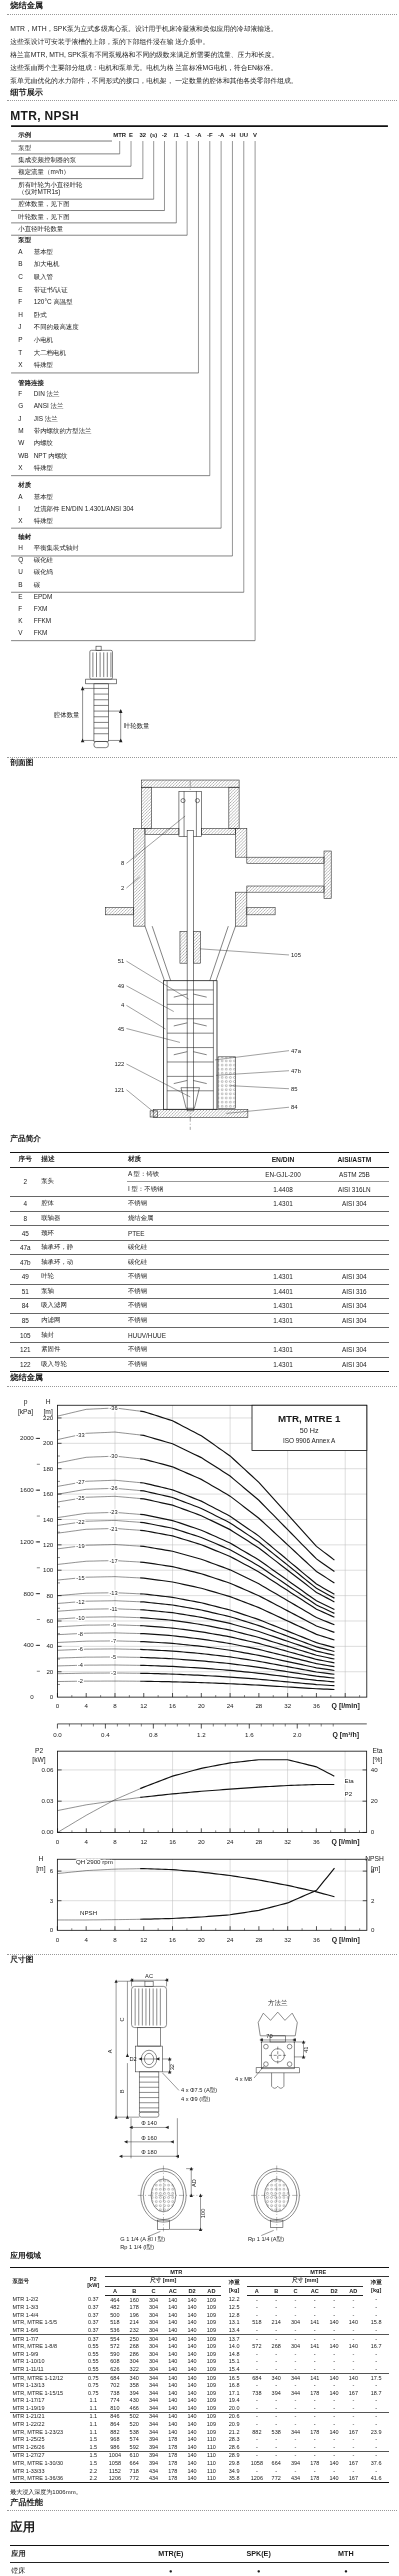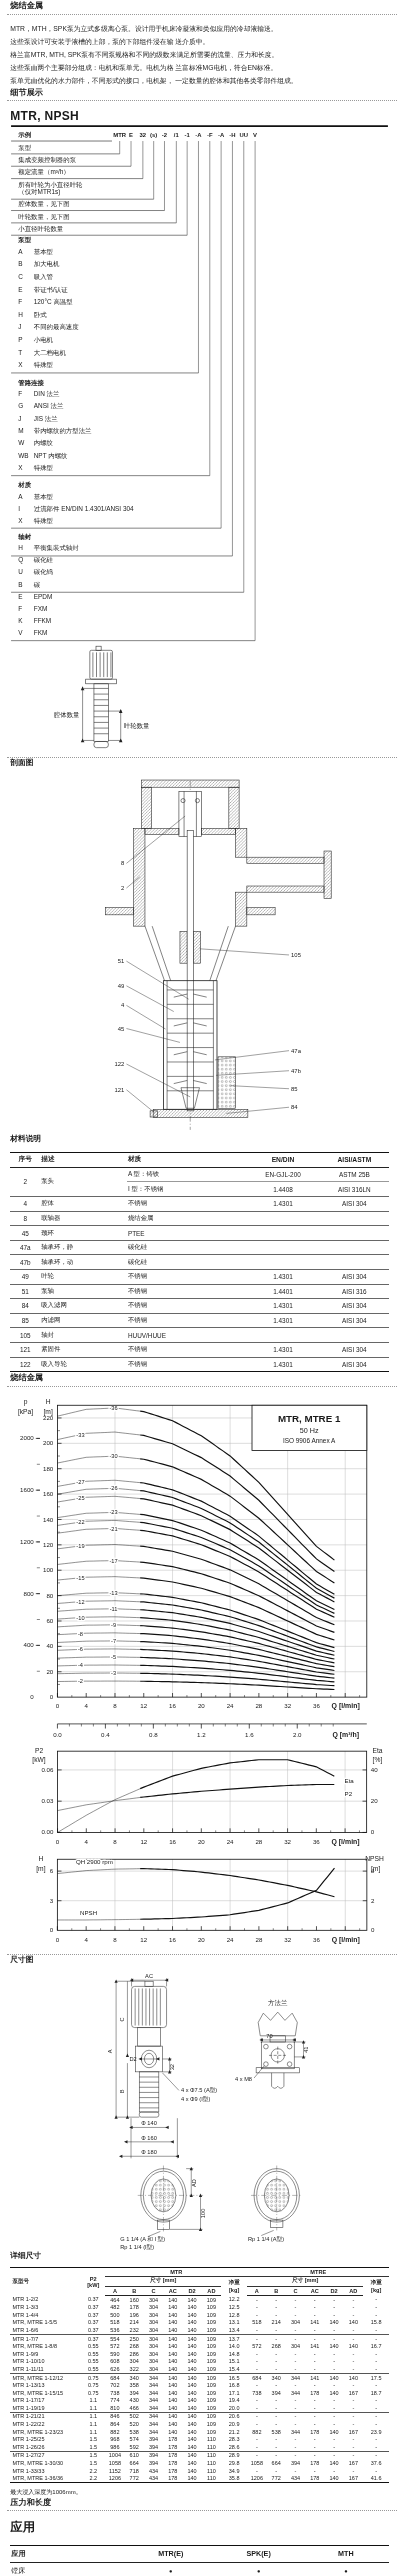--- a/index.html
+++ b/index.html
@@ -297,21 +297,21 @@
       <text x="222" y="489" text-anchor="end" class="co">45</text>
       <text x="546" y="532" class="co">47a</text>
       <text x="546" y="571" class="co">47b</text>
       <text x="222" y="558" text-anchor="end" class="co">122</text>
       <text x="222" y="608" text-anchor="end" class="co">121</text>
       <text x="546" y="606" class="co">85</text>
       <text x="546" y="642" class="co">84</text>
     </g>
   </svg>
 
-  <h3 class="sub mt20">材料说明</h3>
+  <h3 class="sub mt20">产品简介</h3>
   <table class="mat" id="matTable">
       <colgroup>
         <col style="width: 30px;">
         <col style="width: 87px;">
         <col style="width: 120px;">
         <col style="width: 73px;">
         <col style="width: 70px;">
       </colgroup>
       <tbody>
         <tr>
@@ -884,21 +884,21 @@
       <line x1="292" y1="502" x2="268" y2="512"></line>
       <line x1="512" y1="500" x2="488" y2="510"></line>
     </g>
     <text x="361" y="408" text-anchor="middle" class="dim" transform="rotate(-90 361 408)">AD</text>
     <text x="379" y="467" text-anchor="middle" class="dim" transform="rotate(-90 379 467)">100</text>
     <text x="214" y="520" class="dim">G 1 1/4  (A 和 I 型)</text>
     <text x="214" y="537" class="dim">Rp 1 1/4  (I型)</text>
     <text x="462" y="520" class="dim">Rp 1 1/4  (A型)</text>
   </svg>
 
-  <h3 class="sub mt14">详细尺寸</h3>
+  <h3 class="sub mt14">应用领域</h3>
   <table class="sw" id="swTable">
       <colgroup>
         <col style="width: 68px;">
         <col style="width: 23px;">
         <col style="width: 18.5px;">
         <col style="width: 18.5px;">
         <col style="width: 18.5px;">
         <col style="width: 18.5px;">
         <col style="width: 18.5px;">
         <col style="width: 18.5px;">
@@ -1378,21 +1378,21 @@
           <td>434</td>
           <td>178</td>
           <td>140</td>
           <td>167</td>
           <td>41.6</td>
         </tr>
       </tbody>
     </table>
   <div class="note">最大浸入深度为1006mm。</div>
 
-  <h2 class="sec mt28">压力和长度</h2>
+  <h2 class="sec mt28">产品性能</h2>
   <div class="dotrule"></div>
   <h1 class="appbig">应用</h1>
   <table class="apps" id="appTable">
       <colgroup>
         <col style="width: 117px;">
         <col style="width: 88px;">
         <col style="width: 88px;">
         <col style="width: 87px;">
       </colgroup>
       <tbody>

